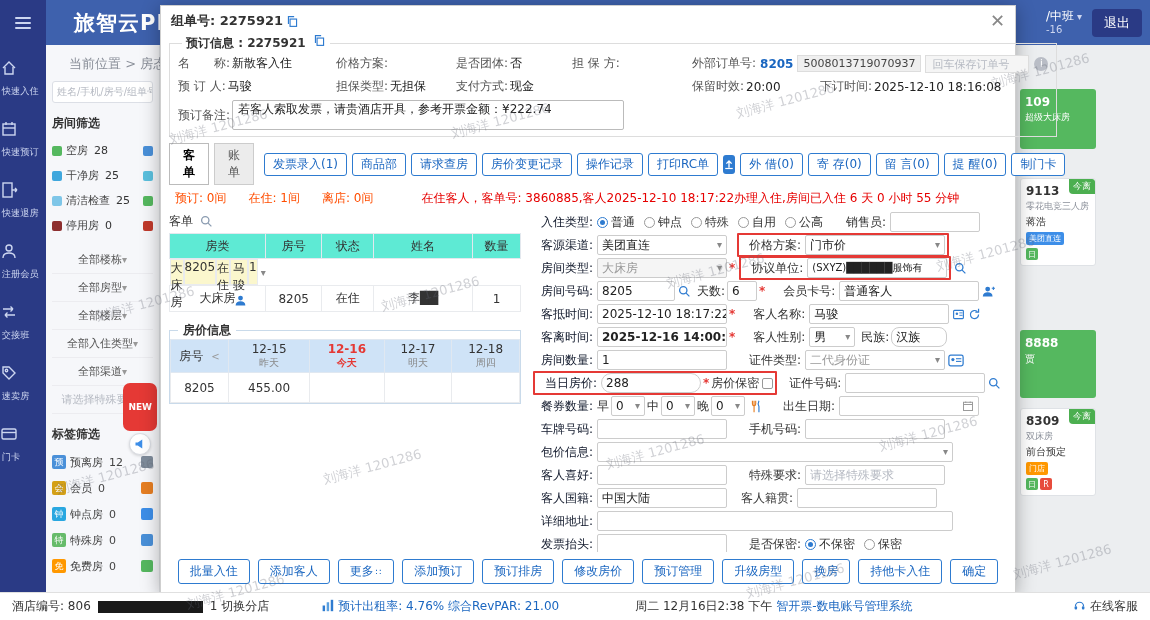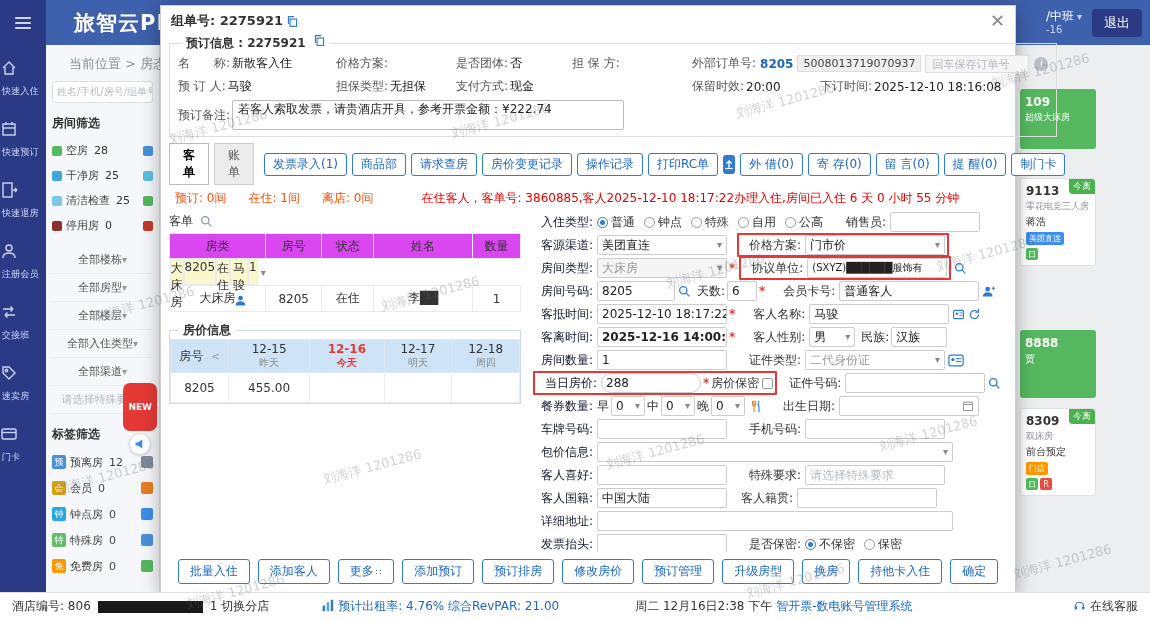--- a/index.html
+++ b/index.html
@@ -94,21 +94,21 @@
   .rc-up { border:none; background:#2e7bd0; border-radius:3px; width:20px; height:19px; display:inline-flex; align-items:center; justify-content:center; cursor:pointer; }
 
   .statsrow { display:flex; align-items:center; padding:1px 14px 2px; font-size:12px; }
   .stat { color:#ff4d00; margin-right:22px; }
   .notice { color:#e60000; margin-left:26px; }
 
   .content { display:flex; flex:1; padding:2px 8px 0; gap:12px; overflow:hidden; }
   .left-col { width:352px; flex-shrink:0; }
   .sec-title { display:flex; align-items:center; gap:4px; font-size:12px; color:#333; margin:2px 0 3px; }
   table.gt { width:100%; border-collapse:collapse; font-size:12px; }
-  table.gt th { background:#d946ef; font-weight:normal; color:#333; border:1px solid #e3e8ee; height:25px; }
+  table.gt th { background:#5eead4; font-weight:normal; color:#333; border:1px solid #e3e8ee; height:25px; }
   table.gt td { border:1px solid #e9ebee; height:26px; text-align:center; color:#333; }
   tr.sel td { background:#fbf7cd; }
 
   .rate-box { border:1px solid #c9daea; margin-top:18px; position:relative; padding-top:8px; }
   .rate-title { position:absolute; top:-9px; left:8px; background:#fff; padding:0 5px; font-weight:bold; font-size:12px; }
   table.rt { width:100%; border-collapse:collapse; font-size:12px; text-align:center; }
   table.rt th { background:#cfe3f7; font-weight:normal; border:1px solid #e0e8f1; padding:2px 0; }
   table.rt td { border:1px solid #e9ebee; height:30px; }
   .rt-d { font-size:12px; color:#333; }
   .rt-s { font-size:10px; color:#888; }
@@ -119,21 +119,21 @@
   .frow { display:flex; align-items:center; height:22px; margin-bottom:1px; }
   .fl { width:64px; text-align:right; color:#0f172a; flex-shrink:0; padding-right:4px; white-space:nowrap; }
   .fl2 { width:64px; text-align:right; color:#333; flex-shrink:0; padding-right:4px; margin-left:8px; white-space:nowrap; }
   .fi { height:20px; border:1px solid #ccc; border-radius:2px; padding:0 4px; line-height:18px; background:#fff; color:#222; overflow:hidden; white-space:nowrap; }
   .sel { display:flex; align-items:center; justify-content:space-between; }
   .sel::after { content:"▾"; color:#888; font-size:10px; margin-left:3px; }
   .dim { color:#999; }
   .dis { background:#f5f5f5; color:#999; }
   .ph-t { color:#b5b9c2; }
   .w130{width:130px;} .w140{width:140px;} .w90{width:90px;} .w78{width:78px;} .w30{width:30px;}
-  .w46{width:46px;} .w56{width:56px;} .w100{width:100px;border-radius:10px;} .wide{width:356px;}
+  .w46{width:46px;} .w56{width:56px;border-radius:8px;} .w100{width:100px;border-radius:10px;} .wide{width:356px;}
   .req { color:#e53935; margin:0 2px; font-weight:bold; }
   .hl { display:inline-flex; align-items:center; border:2px solid #e53935; padding:0 2px; border-radius:1px; }
   .rd { width:11px; height:11px; border:1px solid #999; border-radius:50%; display:inline-block; margin-right:3px; background:#fff; flex-shrink:0; position:relative; }
   .rd.on { border-color:#2e7bd0; }
   .rd.on::after { content:""; position:absolute; left:2px; top:2px; width:5px; height:5px; border-radius:50%; background:#2e7bd0; }
   .rgrp { display:flex; align-items:center; margin-right:9px; }
   .cb { width:11px; height:11px; border:1px solid #999; border-radius:2px; display:inline-block; background:#fff; margin-left:3px; flex-shrink:0; }
   .mlbl { color:#333; margin:0 2px 0 6px; }
 
   .m-foot { display:flex; justify-content:center; gap:8px; padding:7px 0 8px; }

